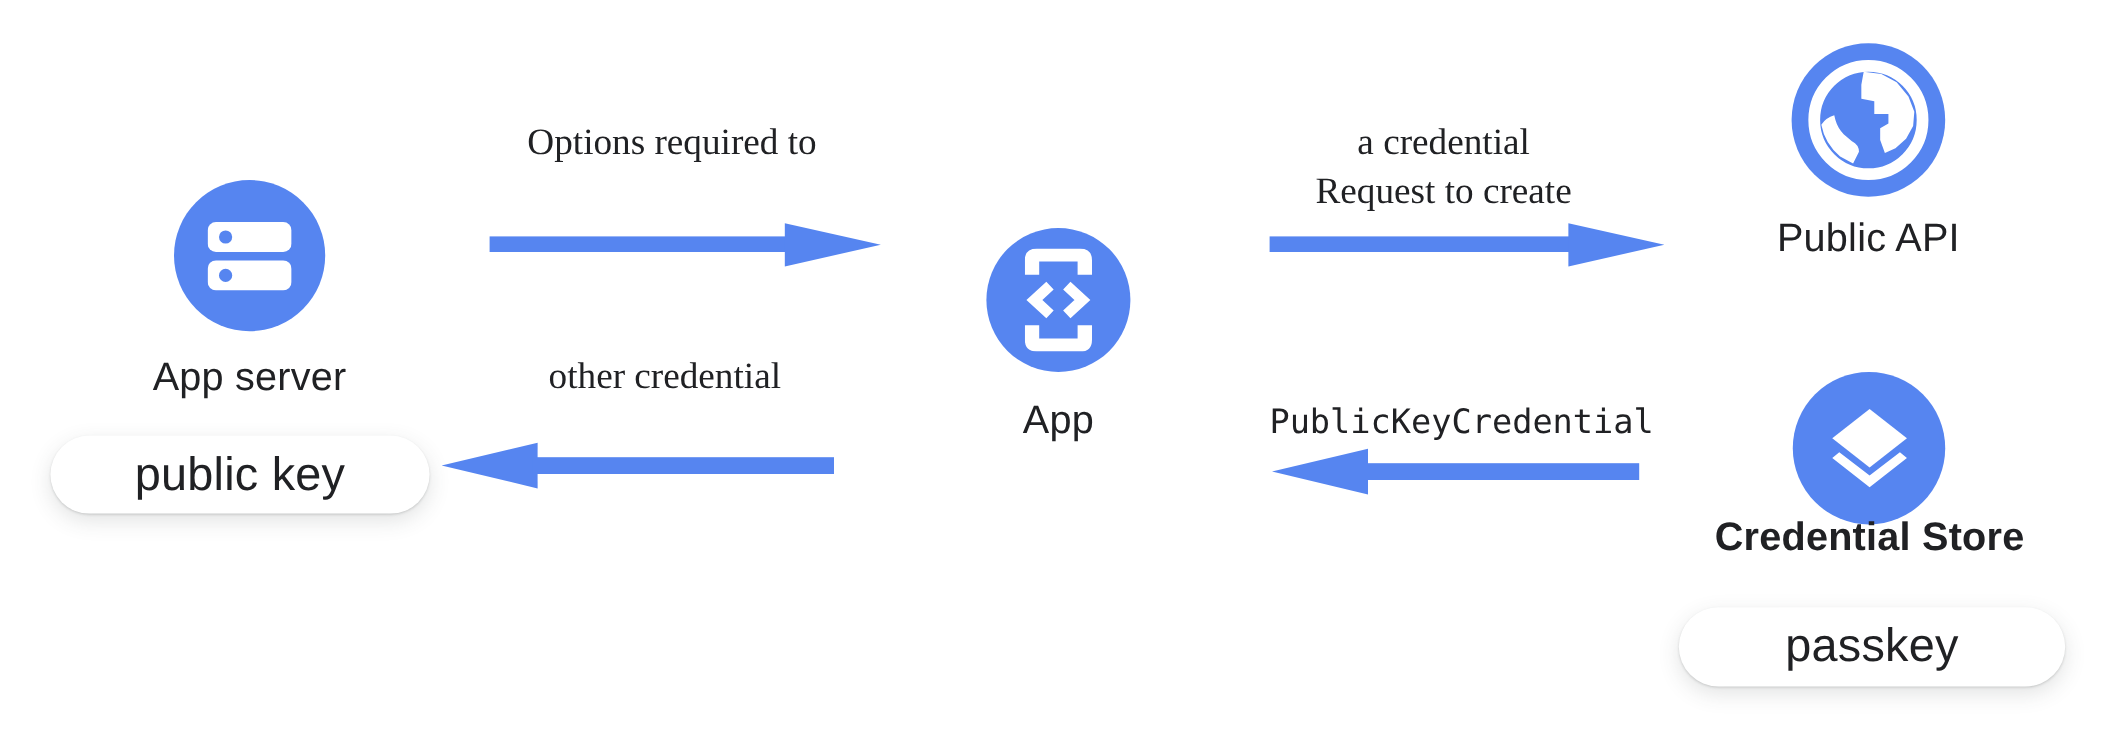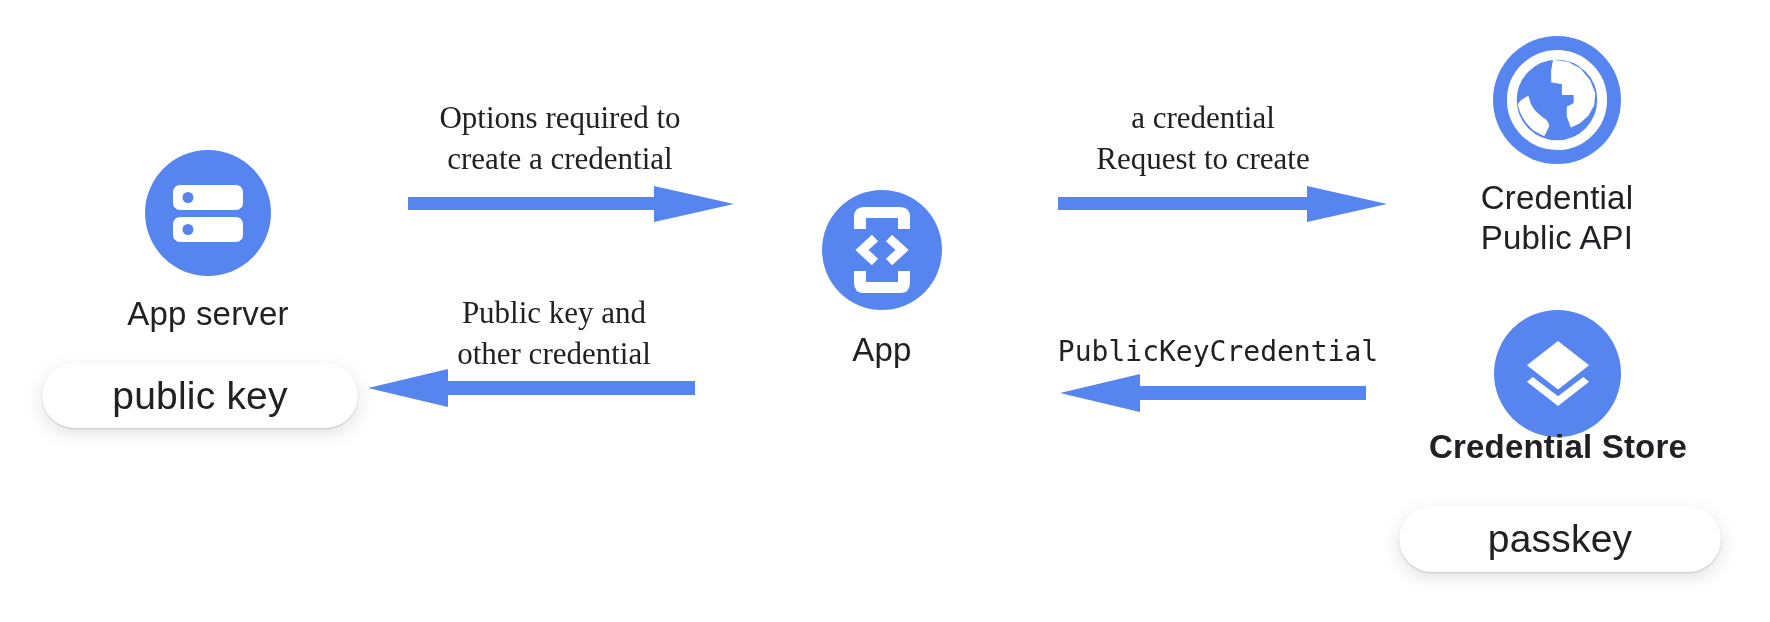--- a/index.html
+++ b/index.html
@@ -44,21 +44,20 @@
     </svg>
   </div>
   <div class="abs node-label" style="left:58px; top:294px; width:300px;">App server</div>
 
   <div class="abs pill" style="left:42px; top:363px; width:316px; height:65px;">
     <span>public key</span>
   </div>
 
   <div class="abs flow-label" style="left:360px; top:97px; width:400px;">
     <div>Options required to</div>
-    <div>create a credential</div>
   </div>
   <div class="arrow" style="left:408px; top:185px; width:326px; height:37px;">
     <div class="shaft" style="left:0; top:12px; width:250px; height:13px;"></div>
     <div class="head right" style="left:246px; top:0.5px;"></div>
   </div>
 
   <div class="abs circle" style="left:822px; top:190px; width:120px; height:120px;">
     <svg width="56" height="86" viewBox="0 0 56 86">
       <path fill="#fff" d="M0,22 L0,10 Q0,0 10,0 L46,0 Q56,0 56,10 L56,22 L44,22 L44,11 L12,11 L12,22 Z"></path>
       <path fill="#fff" d="M0,64 L0,76 Q0,86 10,86 L46,86 Q56,86 56,76 L56,64 L44,64 L44,75 L12,75 L12,64 Z"></path>
@@ -78,32 +77,30 @@
   </div>
 
   <div class="abs circle" style="left:1493px; top:36px; width:128px; height:128px;">
     <svg width="104" height="104" viewBox="0 0 106 106">
       <circle cx="53" cy="53" r="46" stroke="#fff" stroke-width="10" fill="none"></circle>
       <path fill="#fff" d="M49,12 L64,14 L77,21 L87,33 L92,46 L91,58 L85,69 L76,77 L67,81 L63,70 L63,60 L70,56 L70,48 L58,48 L58,37 L47,35 L47,23 Z"></path>
       <path fill="#fff" d="M13,57 Q16,73 29,84 L40,90 L45,80 Q45,74 39,71 L32,65 Q27,60 25,53 L24,49 Q17,51 13,57 Z"></path>
     </svg>
   </div>
   <div class="abs node-label" style="left:1407px; top:178px; width:300px;">
-    <div>Credential</div>
     <div>Public API</div>
   </div>
 
   <div class="abs mono-label" style="left:1018px; top:335px; width:400px;">PublicKeyCredential</div>
   <div class="arrow" style="left:1060px; top:374px; width:306px; height:38px;">
     <div class="head left" style="left:0; top:0;"></div>
     <div class="shaft" style="left:76px; top:12px; width:230px; height:14px;"></div>
   </div>
 
   <div class="abs flow-label" style="left:354px; top:292px; width:400px;">
-    <div>Public key and</div>
     <div>other credential</div>
   </div>
   <div class="arrow" style="left:368px; top:369px; width:327px; height:38px;">
     <div class="head left" style="left:0; top:0;"></div>
     <div class="shaft" style="left:76px; top:12px; width:251px; height:14px;"></div>
   </div>
 
   <div class="abs circle" style="left:1494px; top:310px; width:127px; height:127px;">
     <svg width="70" height="67" viewBox="0 0 72 67">
       <path fill="#fff" d="M36,0 L68,25 L36,50 L4,25 Z"></path>

